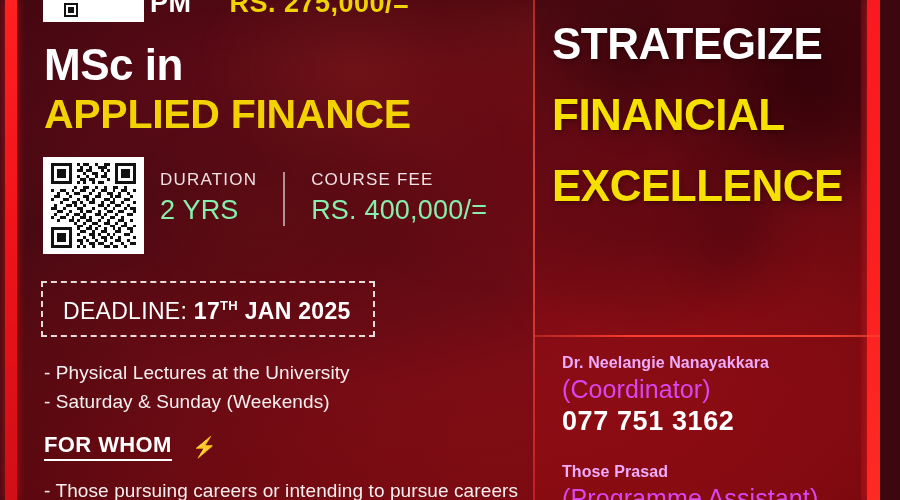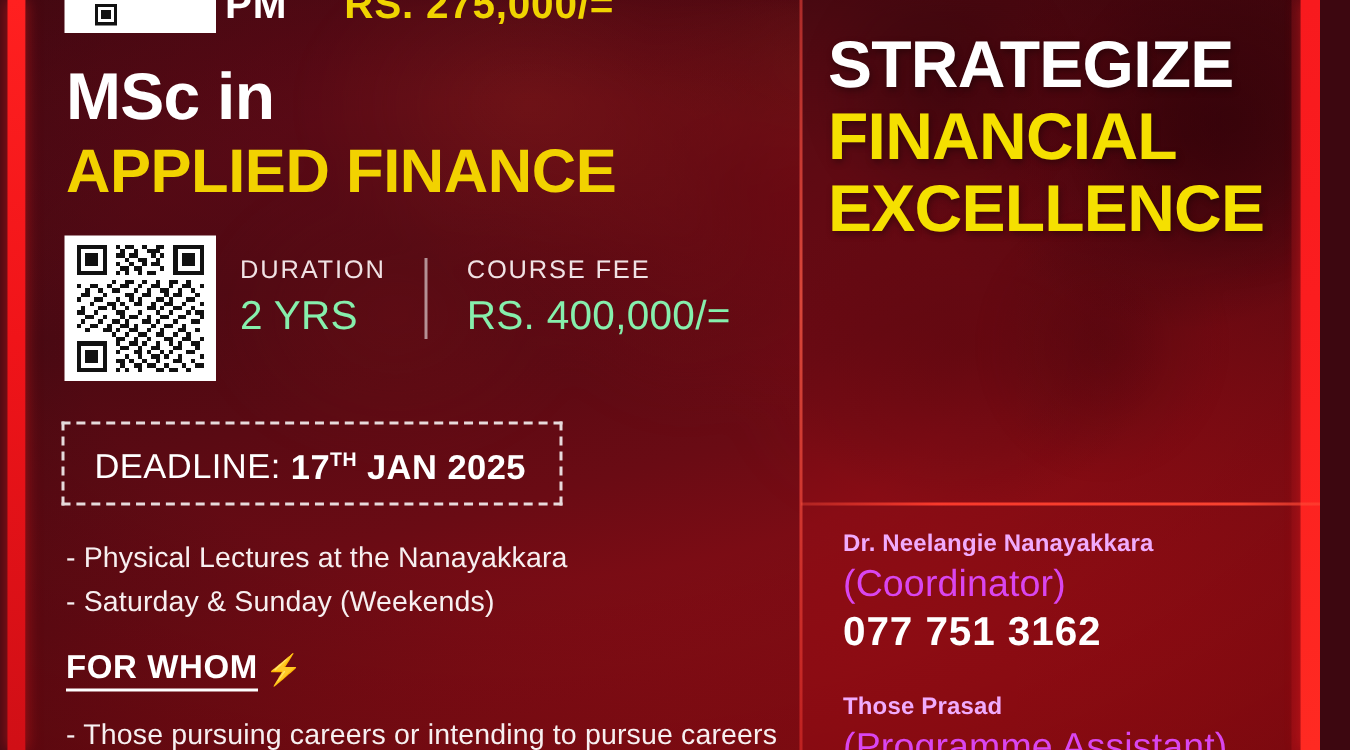--- a/index.html
+++ b/index.html
@@ -147,42 +147,42 @@
   .deadline-text sup { font-size:13px; font-weight:700; vertical-align:super; }
   .bullets {
     position:absolute; left:44px; top:358px; width:470px;
   }
   .bullet {
     color:#f7eff0; font-size:19px; line-height:29px; letter-spacing:.1px;
     white-space:nowrap;
   }
   .for-whom {
     position:absolute; left:44px; top:432px;
-    display:flex; align-items:center; gap:5px;
+    display:flex; align-items:center; gap:21px;
   }
   .for-whom-text {
     color:#ffffff; font-weight:700; font-size:22px; letter-spacing:.4px;
     border-bottom:2px solid #ffffff; padding-bottom:2px; line-height:25px;
   }
   .bolt { font-size:20px; line-height:20px; }
   .bullets-2 {
     position:absolute; left:44px; top:477px; width:490px;
   }
   .bullets-2 .bullet { font-size:19px; line-height:27px; }
   
   .right-col { position:absolute; left:533px; top:0; width:367px; height:500px; }
   .slogan {
     position:absolute; left:552px; top:20px; width:330px;
   }
   .slogan-line {
     font-weight:800; font-size:44px; line-height:48px;
     letter-spacing:-0.5px; color:#ffffff;
     text-shadow:1px 2px 5px rgba(0,0,0,.35);
   }
-  .slogan-line.yel { color:#f5e000; }
+  .slogan-line.yel { color:#f5e000;margin-top:23px; }
   .contacts { position:absolute; left:562px; top:350px; width:320px; }
   .contact-name {
     color:#f0abfc; font-weight:700; font-size:16px; line-height:26px;
     letter-spacing:.1px; white-space:nowrap;
   }
   .contact-role {
     color:#d946ef; font-weight:400; font-size:25px; line-height:26px;
     letter-spacing:.1px; white-space:nowrap;
   }
   .contact-phone {
@@ -504,21 +504,21 @@
       </div>
     </div>
 
     <div class="deadline-box">
       <div class="deadline-text">
         <span class="dl-lbl">DEADLINE:</span><span class="dl-val">&nbsp;<span>17</span><sup>TH</sup>&nbsp;<span>JAN 2025</span></span>
       </div>
     </div>
 
     <div class="bullets">
-      <div class="bullet">- Physical Lectures at the Nanayakkara</div>
+      <div class="bullet">- Physical Lectures at the University</div>
       <div class="bullet">- Saturday &amp; Sunday (Weekends)</div>
     </div>
 
     <div class="for-whom">
       <span class="for-whom-text">FOR WHOM</span>
       <span class="bolt">⚡</span>
     </div>
 
     <div class="bullets-2">
       <div class="bullet">- Those pursuing careers or intending to pursue careers</div>

